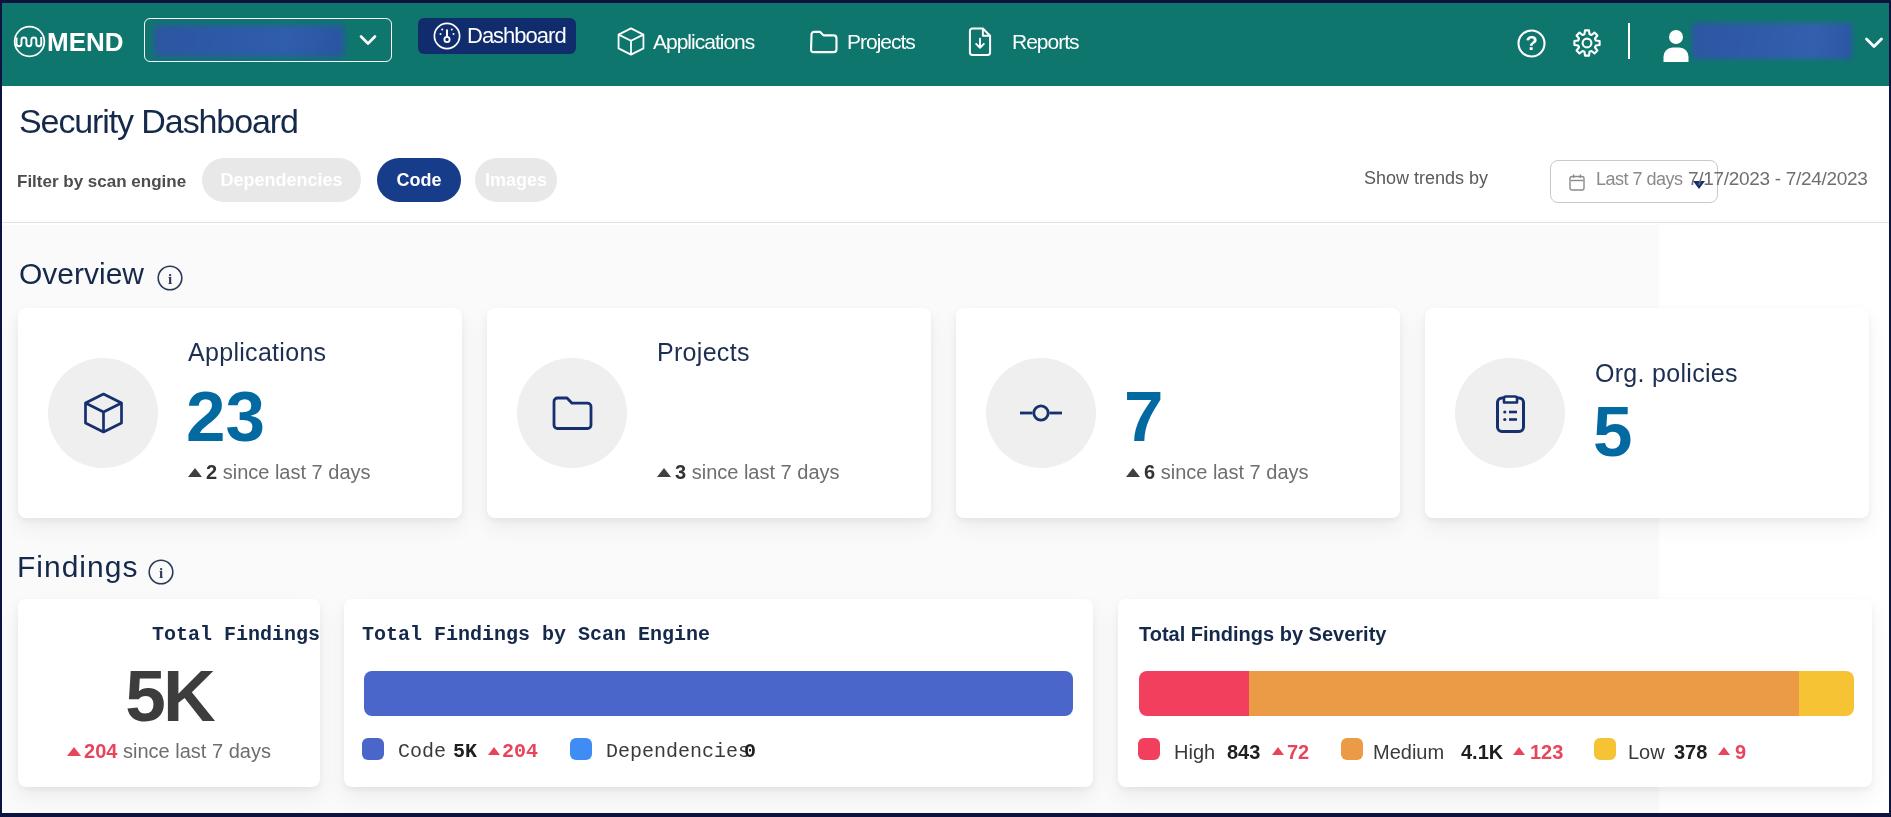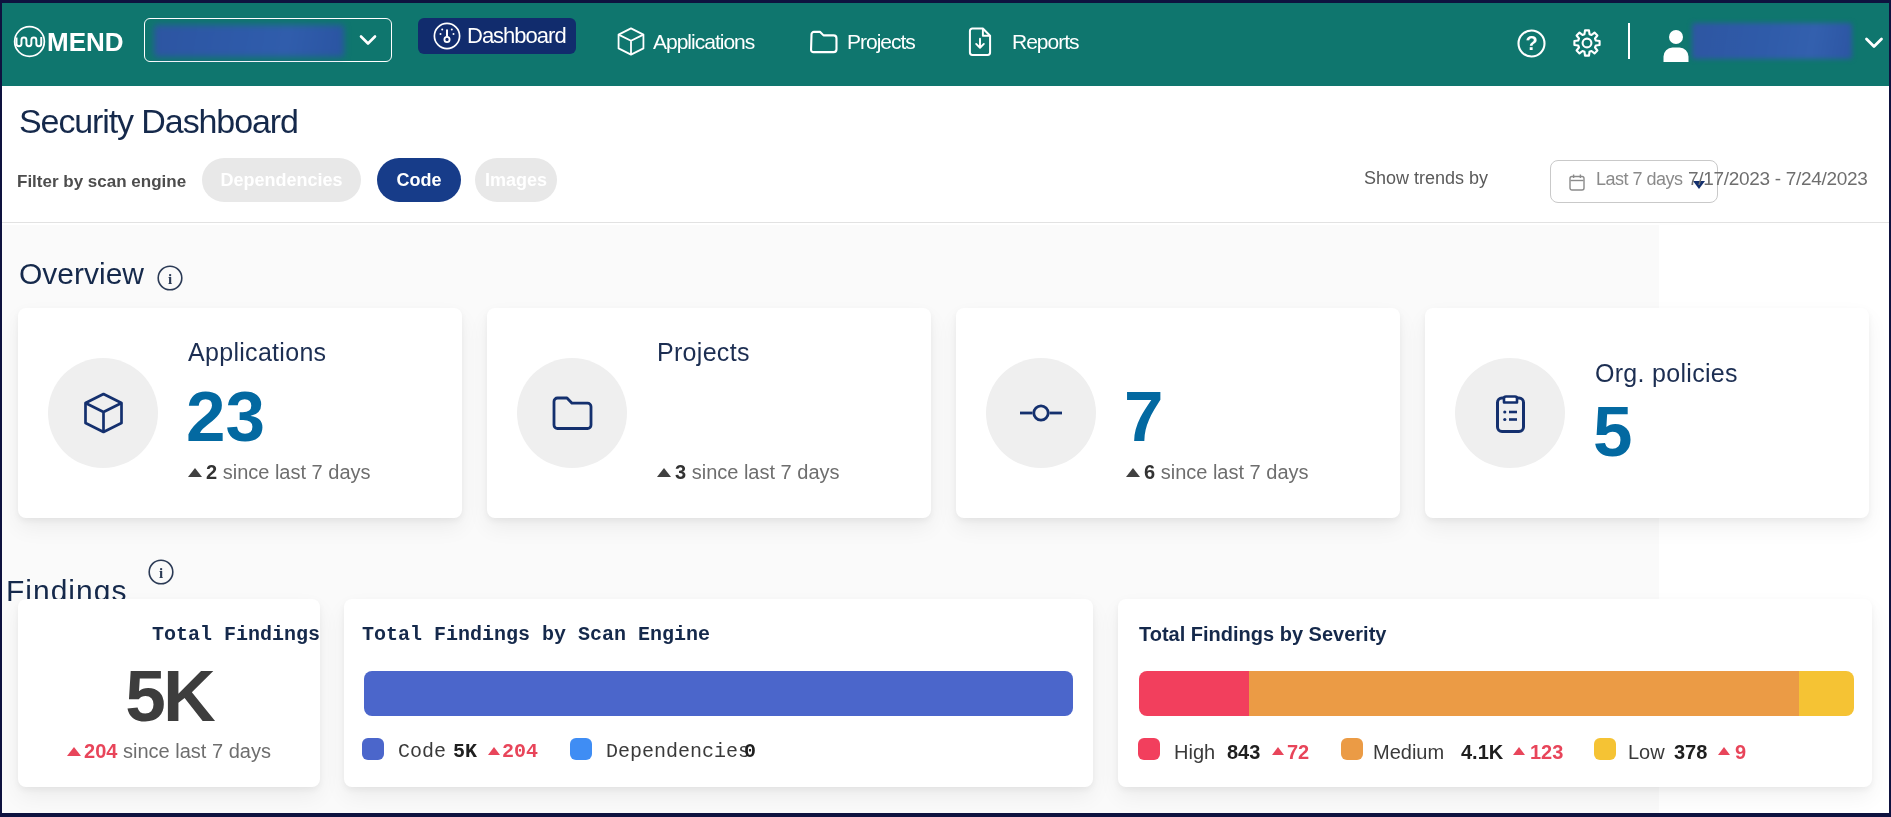--- a/index.html
+++ b/index.html
@@ -183,21 +183,21 @@
           <circle cx="9.8" cy="20" r="1.6" fill="#14306e" stroke="none"></circle>
           <line x1="14" y1="20" x2="22" y2="20" stroke-width="2.6"></line>
           <circle cx="9.8" cy="27.5" r="1.6" fill="#14306e" stroke="none"></circle>
           <line x1="14" y1="27.5" x2="22" y2="27.5" stroke-width="2.6"></line>
         </svg>
       </div>
       <div class="ovttl" style="top:51px;">Org. policies</div>
       <div class="ovnum" style="top:83px;">5</div>
     </div>
 
-    <div class="secttl" style="left:4px; top:325px; letter-spacing:1px;margin-top:24px;">Findings</div>
+    <div class="secttl" style="left:15px; top:325px; letter-spacing:1px;">Findings</div>
     <svg class="infoicon" style="position:absolute; left:146px; top:334px;" width="26" height="26" viewBox="0 0 26 26" fill="none" stroke="#2b3a55">
       <circle cx="13" cy="13" r="11.8" stroke-width="1.6"></circle>
       <text x="13" y="19" text-anchor="middle" font-size="15" fill="#2b3a55" stroke="none" font-family="Liberation Serif, serif" font-weight="bold">i</text>
     </svg>
     <div class="card" style="left:16px; top:374px; width:302px; height:188px;">
       <div class="fttl" style="left:0; top:24px; width:302px; text-align:right;font-family:Liberation Mono, monospace;">Total Findings</div>
       <div style="position:absolute; left:0; top:55px; width:302px; text-align:center; font-size:73px; font-weight:bold; color:#3d3d3d; letter-spacing:-3px;">5K</div>
       <div class="ovtrend" style="left:0; top:141px; width:302px; text-align:center;"><span class="tri-up-red"></span><span style="font-weight:bold;color:#e8455a;">204</span> since last 7 days</div>
     </div>
     <div class="card" style="left:342px; top:374px; width:749px; height:188px;font-family:Liberation Mono, monospace;">

